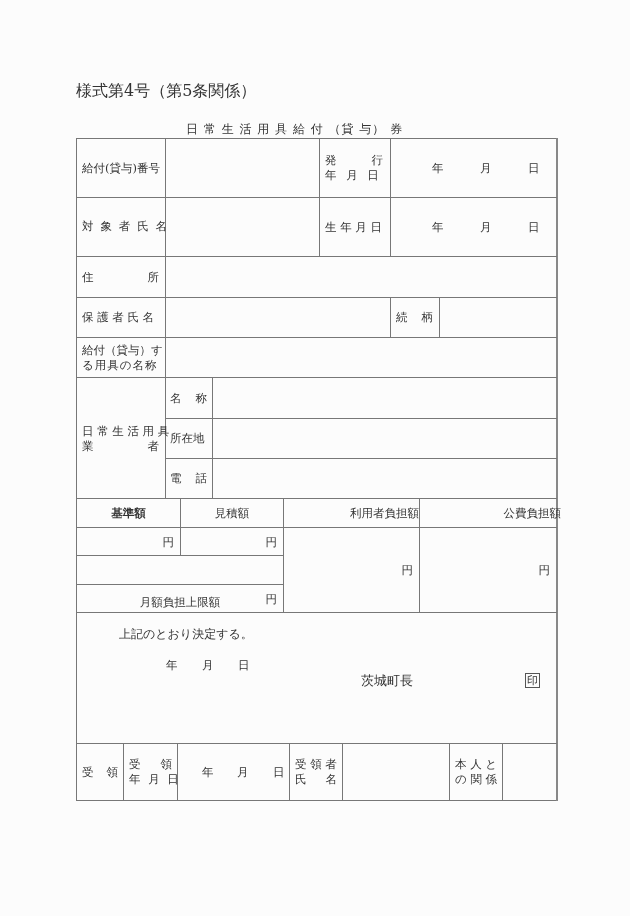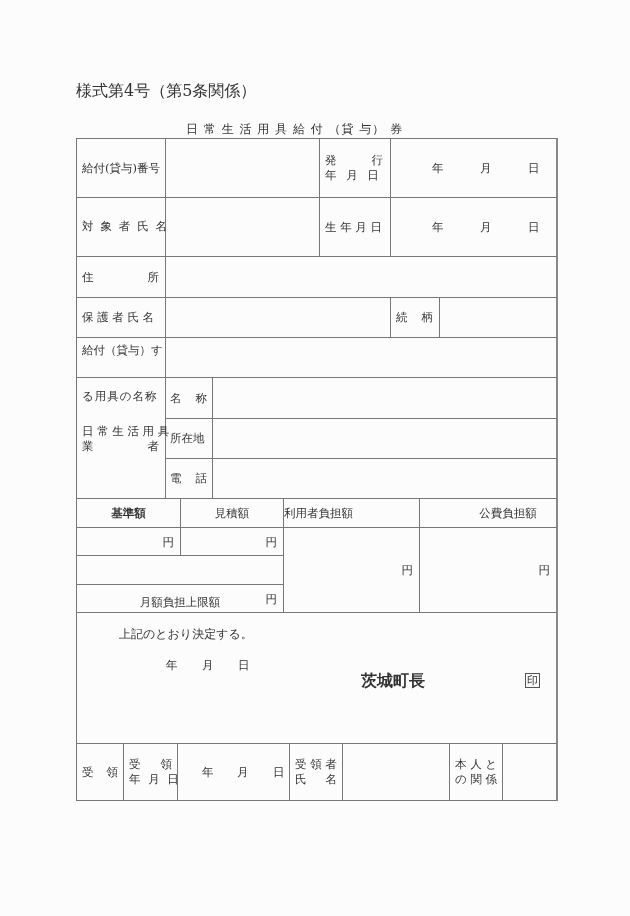--- a/index.html
+++ b/index.html
@@ -86,21 +86,21 @@
 
 <div class="t" style="left:82px;top:310px;">保 護 者 氏 名</div>
 <div class="abs" style="left:166px;top:298px;width:224px;height:39px;"></div>
 <div class="t spread" style="left:396px;top:310px;width:37px;">
   <span>続</span>
   <span>柄</span>
 </div>
 <div class="abs" style="left:440px;top:298px;width:116px;height:39px;"></div>
 
 <div class="t" style="left:82px;top:343px;">給付（貸与）す</div>
-<div class="t" style="left:82px;top:358px;letter-spacing:1px;margin-top:31px;">る用具の名称</div>
+<div class="t" style="left:82px;top:358px;letter-spacing:1px;">る用具の名称</div>
 <div class="abs" style="left:166px;top:338px;width:390px;height:39px;"></div>
 
 <div class="t" style="left:82px;top:424px;letter-spacing:0px;">日 常 生 活 用 具</div>
 <div class="t spread" style="left:82px;top:439px;width:77px;">
   <span>業</span>
   <span>者</span>
 </div>
 <div class="t spread" style="left:170px;top:391px;width:37px;">
   <span>名</span>
   <span>称</span>
@@ -109,22 +109,22 @@
 <div class="t" style="left:170px;top:431px;">所在地</div>
 <div class="abs" style="left:213px;top:419px;width:343px;height:39px;"></div>
 <div class="t spread" style="left:170px;top:471px;width:37px;">
   <span>電</span>
   <span>話</span>
 </div>
 <div class="abs" style="left:213px;top:459px;width:343px;height:39px;"></div>
 
 <div class="t" style="left:77px;top:506px;width:103px;text-align:center;font-weight:bold;">基準額</div>
 <div class="t" style="left:181px;top:506px;width:102px;text-align:center;">見積額</div>
-<div class="t" style="left:284px;top:506px;width:135px;text-align:left;">利用者負担額</div>
-<div class="t" style="left:440px;top:506px;width:136px;text-align:center;">公費負担額</div>
+<div class="t" style="left:284px;top:506px;width:135px;text-align:right;">利用者負担額</div>
+<div class="t" style="left:425px;top:506px;width:136px;text-align:right;">公費負担額</div>
 
 <div class="abs" style="left:77px;top:528px;width:103px;height:27px;">
   <span class="t" style="right:6px;top:7px;">円</span>
 </div>
 <div class="abs" style="left:181px;top:528px;width:102px;height:27px;">
   <span class="t" style="right:6px;top:7px;">円</span>
 </div>
 <div class="t" style="left:77px;top:595px;width:206px;text-align:center;">月額負担上限額</div>
 <div class="abs" style="left:77px;top:585px;width:206px;height:27px;">
   <span class="t" style="right:6px;top:7px;">円</span>
@@ -133,21 +133,21 @@
   <span class="t" style="right:6px;top:35px;">円</span>
 </div>
 <div class="abs" style="left:420px;top:528px;width:136px;height:84px;">
   <span class="t" style="right:6px;top:35px;">円</span>
 </div>
 
 <div class="t" style="left:119px;top:627px;font-size:12px;">上記のとおり決定する。</div>
 <div class="t" style="left:166px;top:658px;">年</div>
 <div class="t" style="left:202px;top:658px;">月</div>
 <div class="t" style="left:238px;top:658px;">日</div>
-<div class="t" style="left:361px;top:674px;font-size:16px;font-weight:bold;">茨城町長</div>
+<div class="t" style="left:361px;top:674px;font-size:13px;">茨城町長</div>
 <div class="t seal" style="left:525px;top:673px;">印</div>
 
 <div class="t spread" style="left:82px;top:765px;width:36px;">
   <span>受</span>
   <span>領</span>
 </div>
 <div class="t spread" style="left:129px;top:757px;width:43px;">
   <span>受</span>
   <span>領</span>
 </div>

